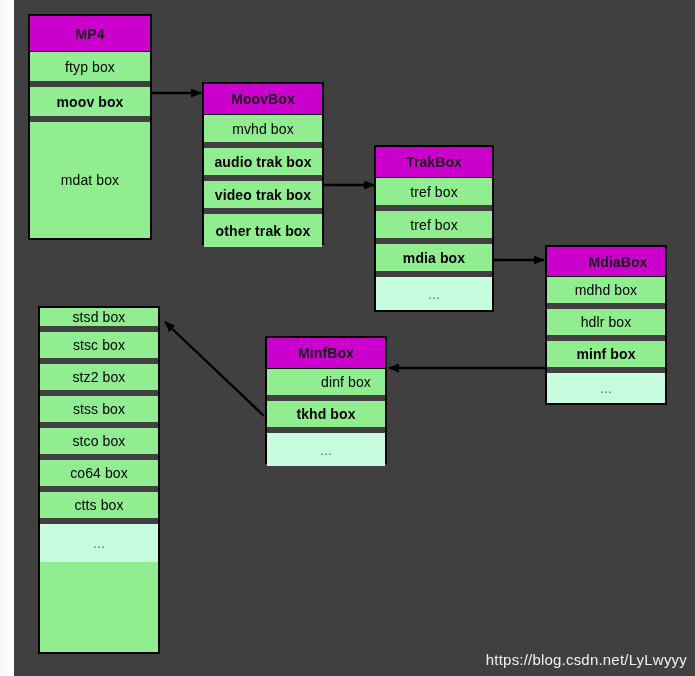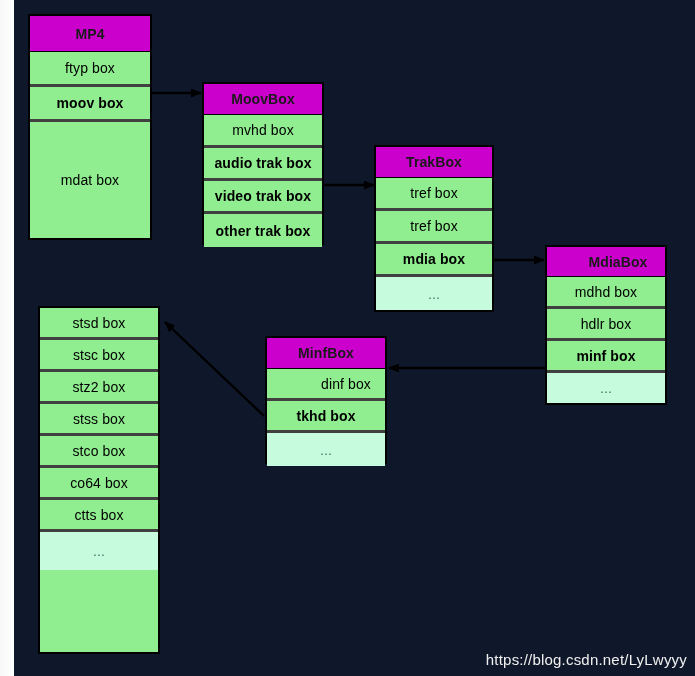--- a/index.html
+++ b/index.html
@@ -5,21 +5,21 @@
 <style>
   html, body {
     margin: 0;
     padding: 0;
     background: #ffffff;
   }
   #canvas {
     position: relative;
     width: 695px;
     height: 676px;
-    background: #0f172a;
+    background: #404040;
     overflow: hidden;
     font-family: "Liberation Sans", "DejaVu Sans", sans-serif;
     text-decoration: underline;
   }
   
   .page-gutter {
     position: absolute;
     left: 0;
     top: 0;
     width: 14px;
@@ -37,21 +37,21 @@
   .row {
     box-sizing: border-box;
     width: 100%;
     display: flex;
     align-items: center;
     justify-content: center;
     text-align: center;
     color: #000000;
     font-size: 14px;
     line-height: 1;
-    border-bottom: 3px solid #404040;
+    border-bottom: 6px solid #404040;
     background: #90EE90;
     letter-spacing: 0.1px;
   }
   .row:last-child { border-bottom: none; }
 
   .row.header {
     background: #CC00CC;
     font-weight: bold;
     font-size: 14px;
     border-bottom: 1px solid #000000;
@@ -143,21 +143,21 @@
   </div>
 
   <div class="box" style="left:265px; top:336px; width:122px; height:128px;">
     <div class="row header" style="height:31px;">MinfBox</div>
     <div class="row" style="height:32px;padding-left:40px;">dinf box</div>
     <div class="row bold" style="height:32px;">tkhd box</div>
     <div class="row ellipsis" style="height:33px;">...</div>
   </div>
 
   <div class="box" style="left:38px; top:306px; width:122px; height:348px;">
-    <div class="row" style="height:32px;">stsd box</div>
+    <div class="row" style="height:24px;">stsd box</div>
     <div class="row" style="height:32px;">stsc box</div>
     <div class="row" style="height:32px;">stz2 box</div>
     <div class="row" style="height:32px;">stss box</div>
     <div class="row" style="height:32px;">stco box</div>
     <div class="row" style="height:32px;">co64 box</div>
     <div class="row" style="height:32px;">ctts box</div>
     <div class="row ellipsis" style="height:38px;">...</div>
   </div>
 
   <div class="watermark">https://blog.csdn.net/LyLwyyy</div>

